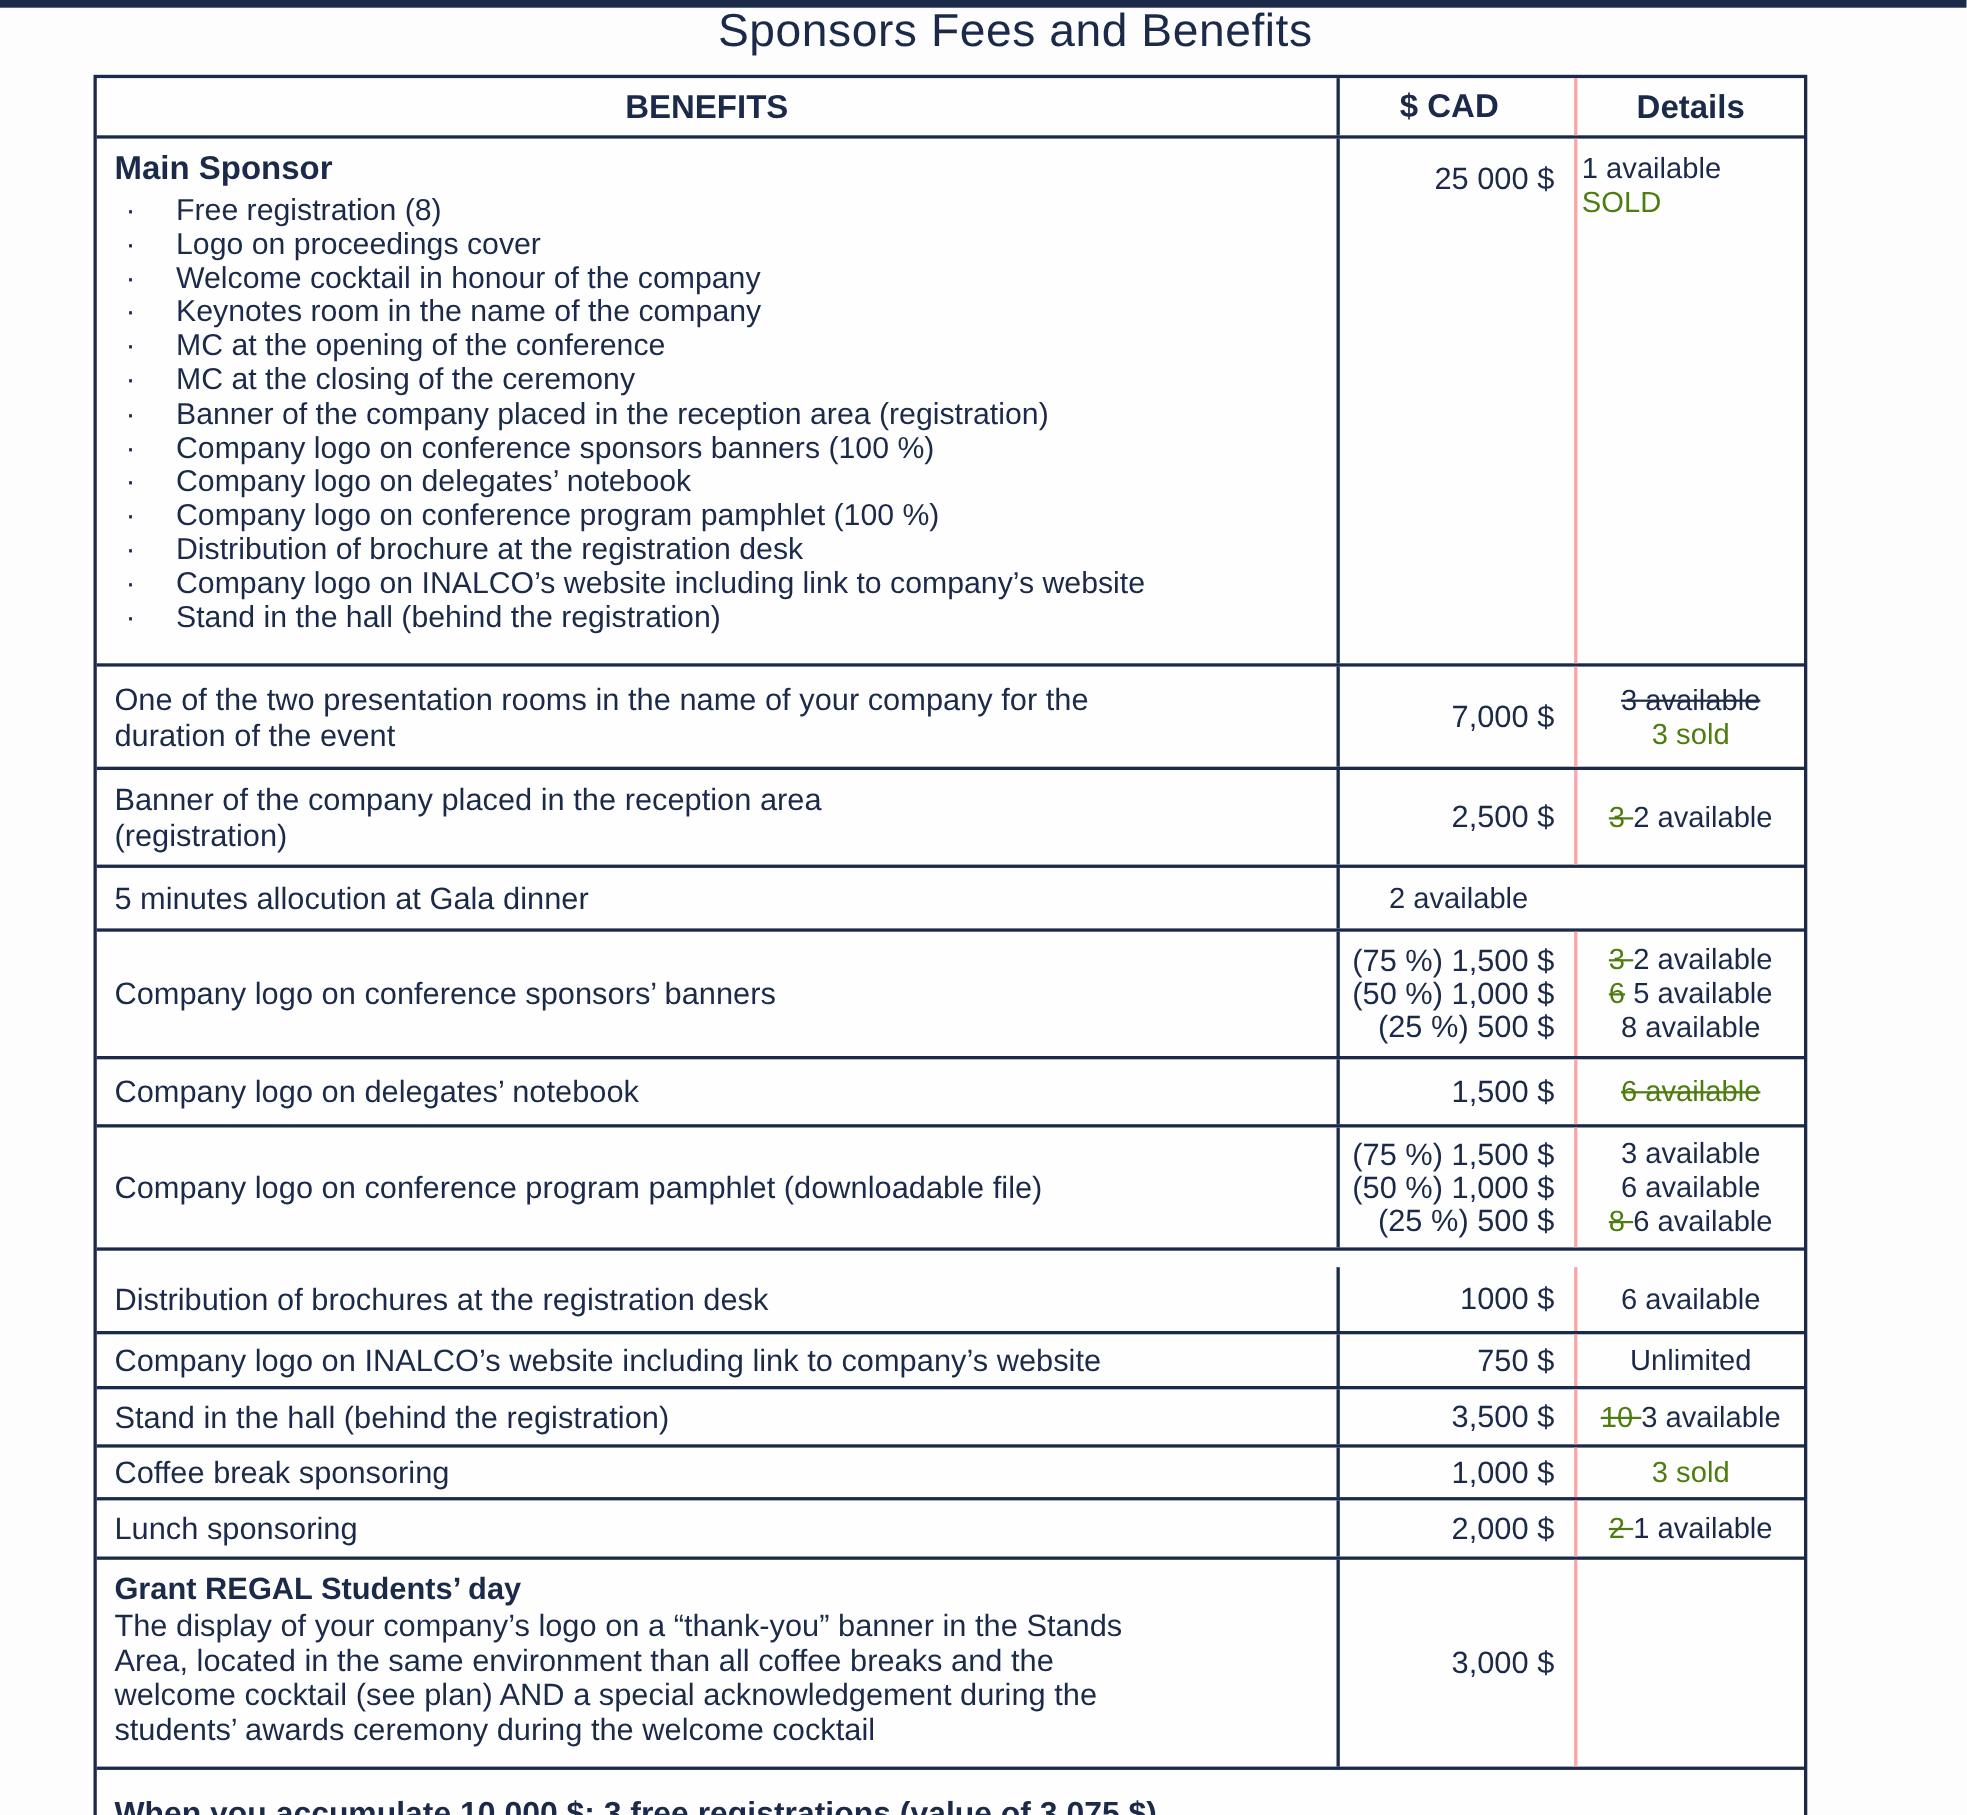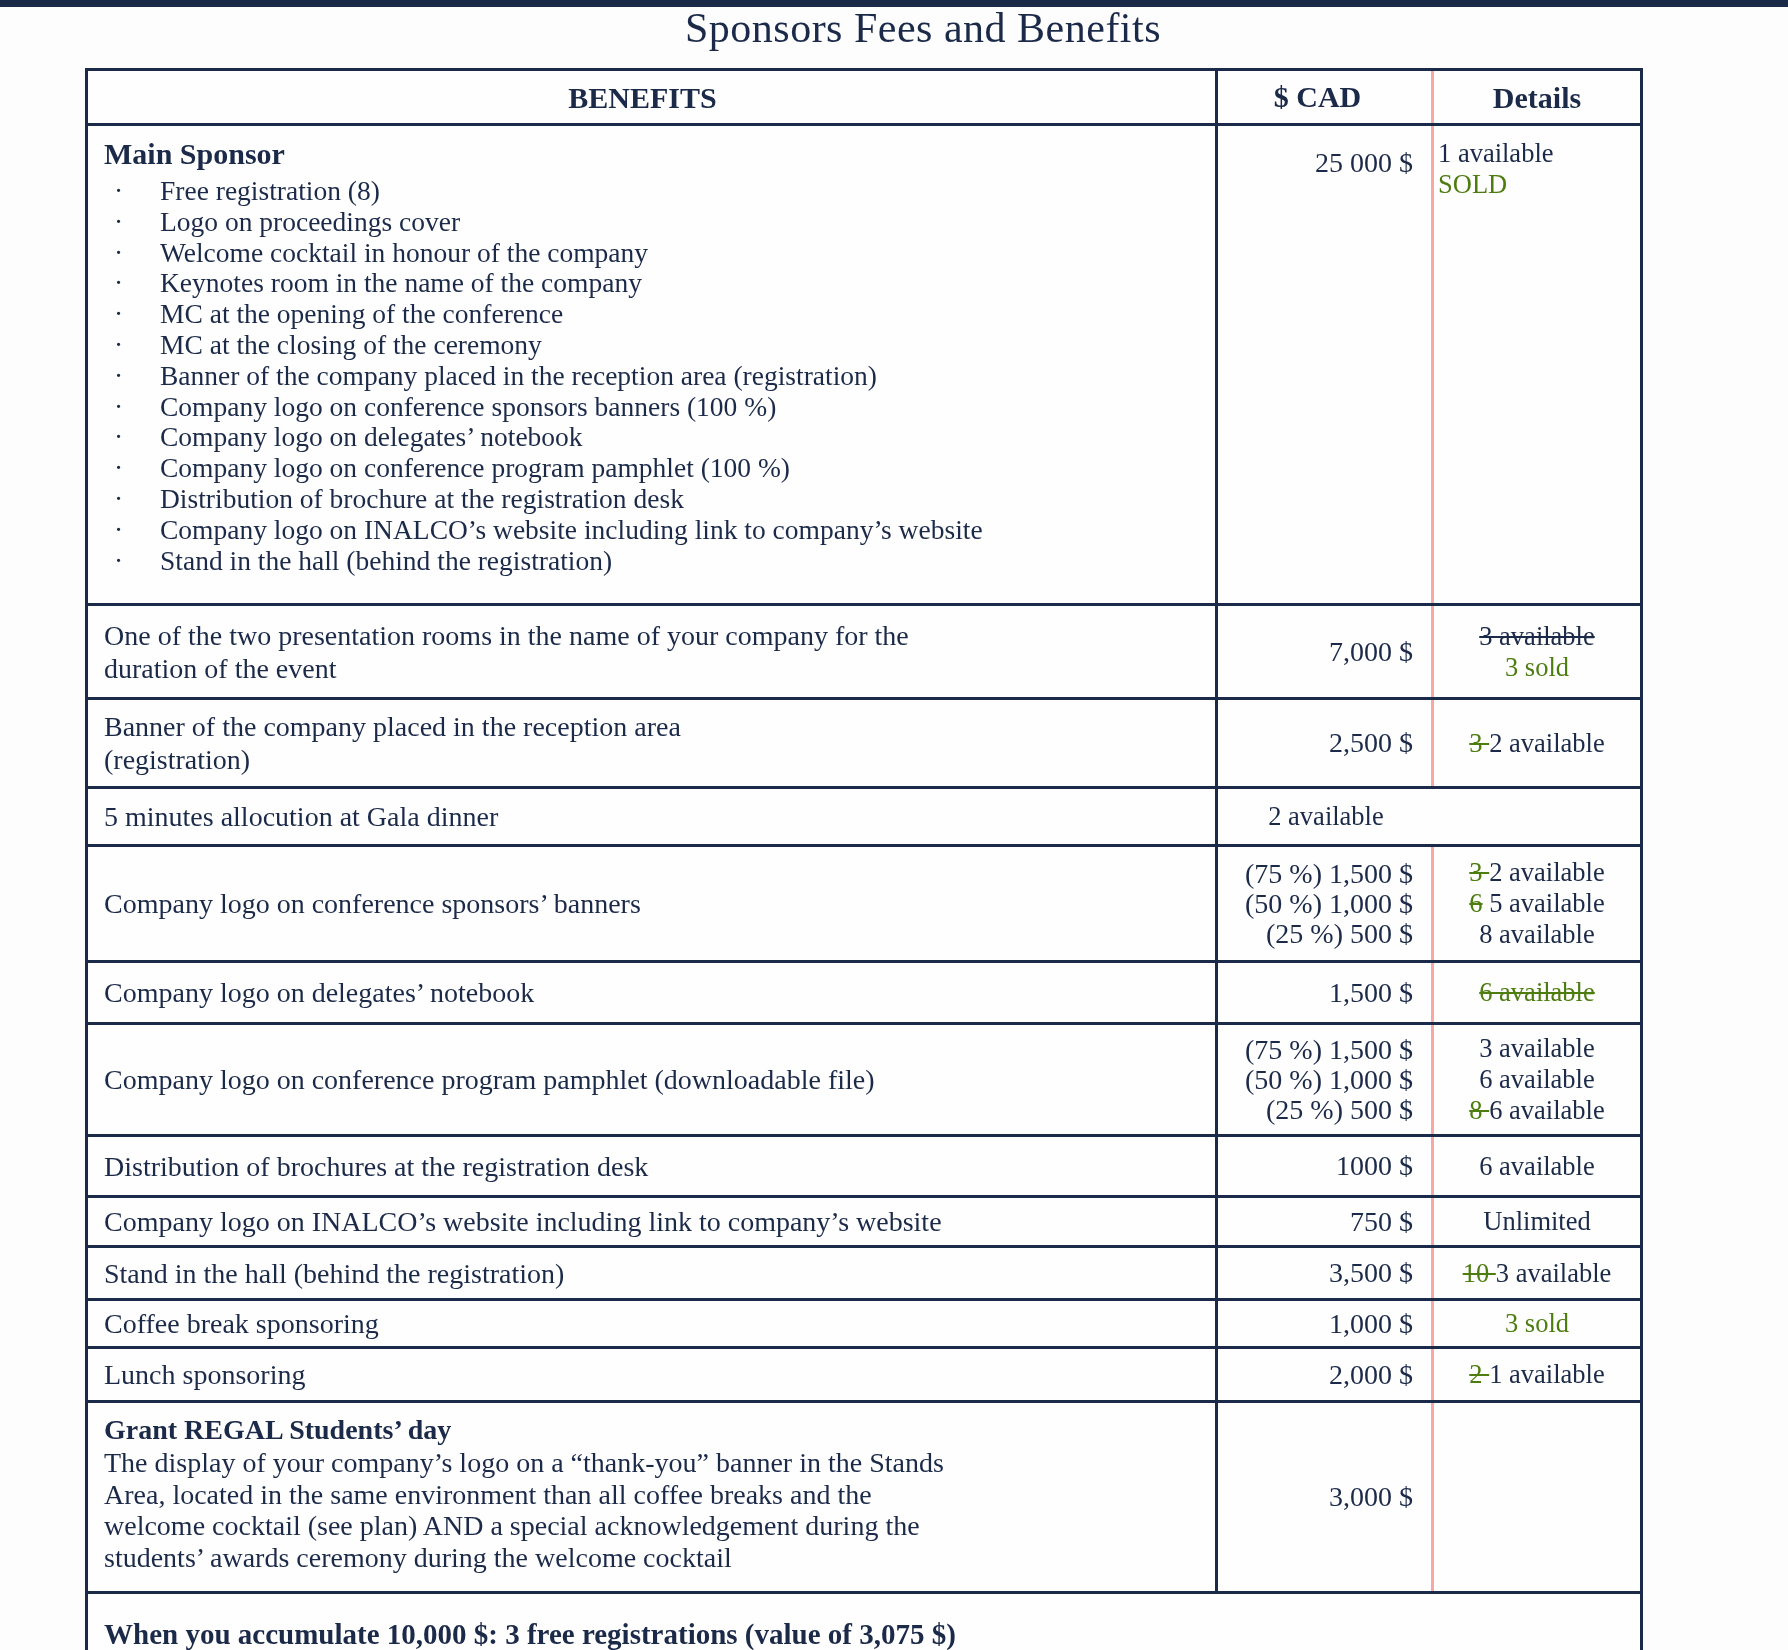--- a/index.html
+++ b/index.html
@@ -1,19 +1,19 @@
 <!DOCTYPE html>
 <html><head>
 <meta charset="utf-8">
 <style>
   html,body { margin:0; padding:0; background:#ffffff; }
   .page {
     position:relative; width:1788px; height:1650px; overflow:hidden;
     background:#fdfdfe; color:#1c2a4a;
-    font-family:Liberation Serif, serif;
+    font-family:Liberation Sans, sans-serif;
   }
   .topbar { position:absolute; top:0; left:0; width:1788px; height:7px; background:#1c2a4a; }
   .title {
     position:absolute; top:4px; left:29px; width:1788px; text-align:center;
     font-size:42px; font-weight:300; letter-spacing:0.5px; color:#1c2a4a;
   }
   .tbl {
     position:absolute; left:85px; top:68px; width:1558px;
     border:3px solid #1c2a4a; box-sizing:border-box; background:#fefefe;
   }
@@ -47,21 +47,21 @@
   .hdr .c1 { padding-left:0; }
   
   .h-hdr   { height:55px; }
   .h-main  { height:480px; }
   .h-rooms { height:94px; }
   .h-banner{ height:89px; }
   .h-gala  { height:58px; }
   .h-bann3 { height:116px; }
   .h-note  { height:62px; }
   .h-pamph { height:112px; }
-  .h-broch { height:61px; }
+  .h-broch { height:61px;margin-top:15px; }
   .h-web   { height:50px; }
   .h-stand { height:53px; }
   .h-coffee{ height:48px; }
   .h-lunch { height:54px; }
   .h-grant { height:191px; }
   .h-foot  { height:62px; }
   
   .main-title { font-weight:bold; font-size:30px; line-height:36px; }
   ul.bullets { margin:4px 0 0 0; padding:0; list-style:none; font-size:27.5px; }
   ul.bullets li { position:relative; padding-left:56px; line-height:30.8px; }

